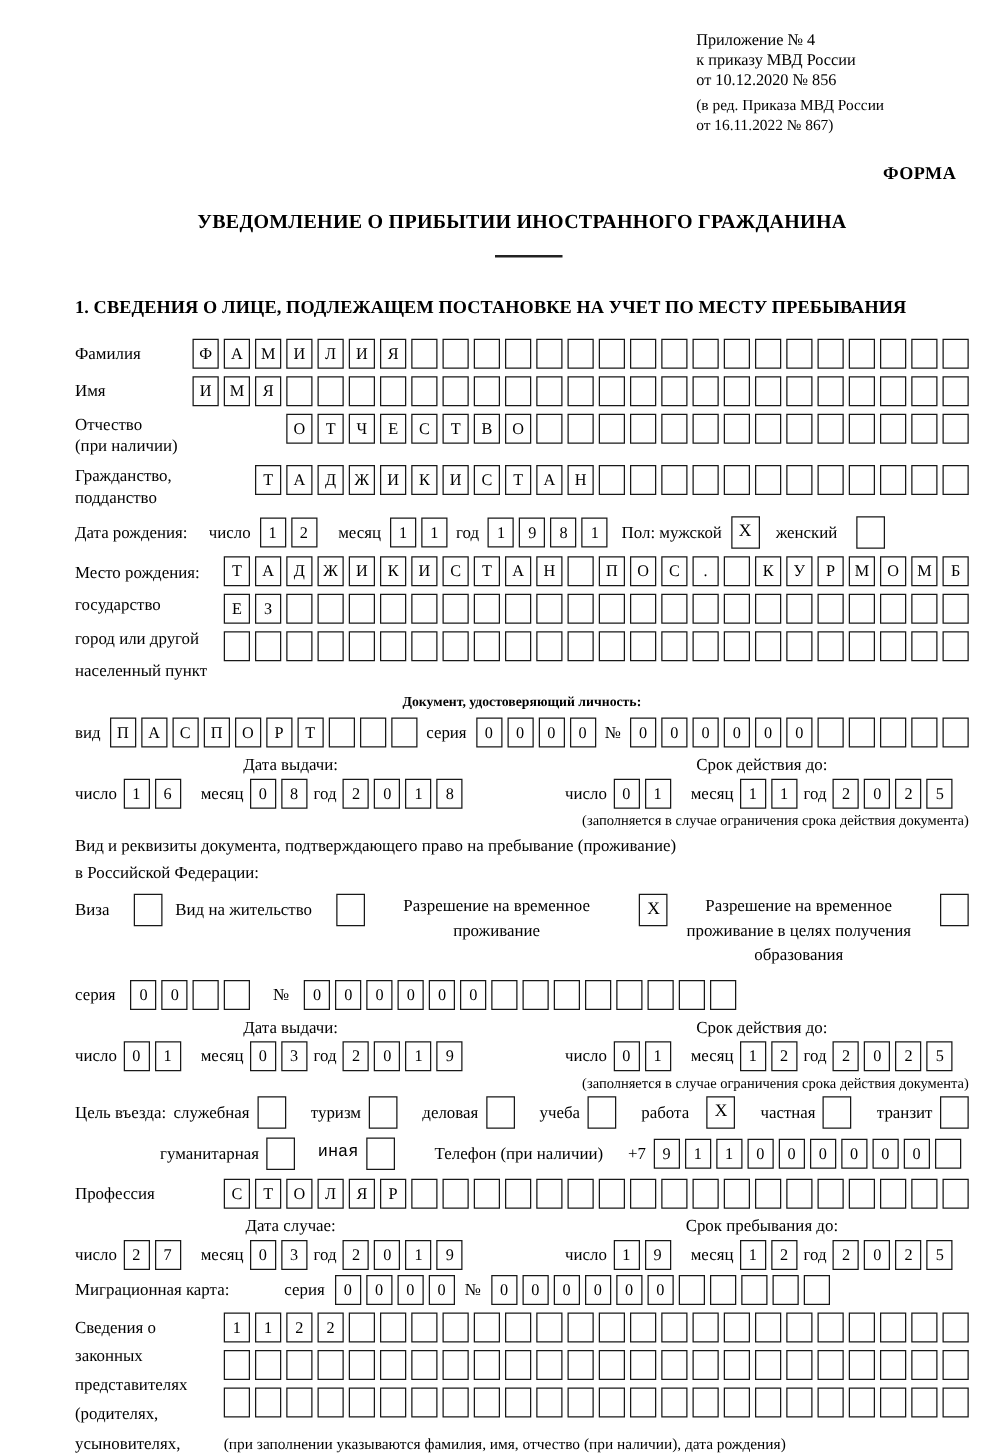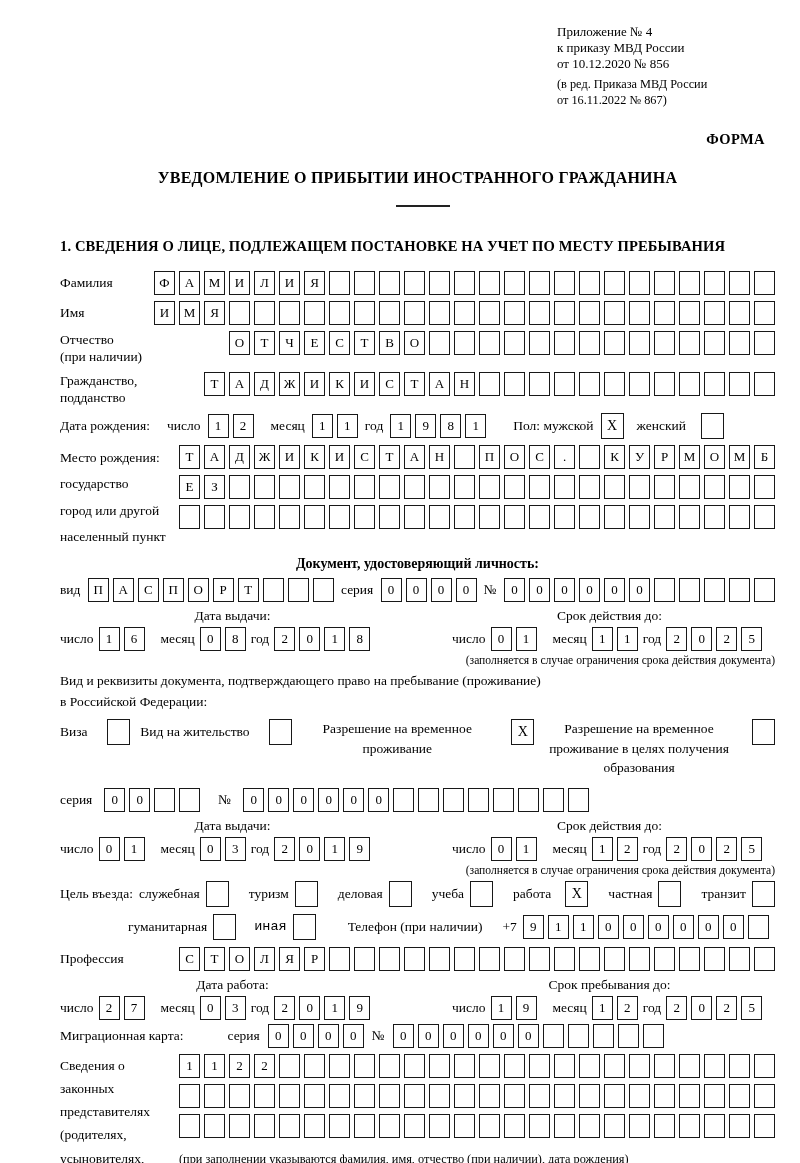--- a/index.html
+++ b/index.html
@@ -20,21 +20,21 @@
   .frow.top{align-items:flex-start;}
   .flabel{line-height:1.3;flex:none;}
   .flabel .l2{display:block;}
   .cells{display:flex;gap:4px;margin-left:auto;flex:none;}
   .cells.noauto{margin-left:0;}
   .cell{box-sizing:border-box;width:21px;height:24px;border:1.6px solid #181818;display:flex;align-items:center;justify-content:center;font-size:13px;flex:none;background:#fff;}
   .cb{box-sizing:border-box;width:23px;height:26px;border:1.6px solid #181818;display:inline-flex;align-items:center;justify-content:center;font-size:14px;flex:none;background:#fff;}
 
   .stackrows{margin-left:auto;display:flex;flex-direction:column;gap:6px;}
 
-  .center-bold{text-align:center;font-weight:bold;font-size:14px;margin:2px 0 6px 0;}
+  .center-bold{text-align:center;font-weight:bold;font-size:11px;margin:2px 0 6px 0;}
 
   .spread{justify-content:space-between;}
   .spread .flabel{margin-right:0;}
 
   .twocol{display:flex;margin-bottom:4px;font-size:13.5px;}
   .colL{flex:0 0 392px;}
   .colR{flex:1;}
   .colhead{text-align:center;font-size:13.5px;margin-bottom:3px;width:345px;}
   .colR .colhead{width:315px;}
   .dateline{display:flex;align-items:center;gap:5px;}
@@ -217,21 +217,21 @@
         <span class="cell">1</span>
         <span class="cell">1</span>
       </span>
     <span class="flabel">год</span>
     <span class="cells noauto">
         <span class="cell">1</span>
         <span class="cell">9</span>
         <span class="cell">8</span>
         <span class="cell">1</span>
       </span>
-    <span class="flabel" style="margin-left:20px;">Пол: мужской</span>
+    <span class="flabel" style="margin-left:4px;">Пол: мужской</span>
     <span class="cb">X</span>
     <span class="flabel" style="margin-left:6px;">женский</span>
     <span class="cb" style="margin-left:8px;"></span>
   </div>
 
   <div class="frow top">
     <span class="flabel" style="line-height:1.95;">
       <span>Место рождения:</span>
       <span class="l2">государство</span>
       <span class="l2">город или другой</span>
@@ -581,21 +581,21 @@
         <span class="cell"></span>
         <span class="cell"></span>
         <span class="cell"></span>
         <span class="cell"></span>
         <span class="cell"></span>
       </span>
   </div>
 
   <div class="twocol">
     <div class="colL">
-      <div class="colhead">Дата работа:</div>
+      <div class="colhead">Дата случае:</div>
       <div class="dateline">
         <span>число</span>
         <span class="cells noauto">
             <span class="cell">2</span>
             <span class="cell">7</span>
           </span>
         <span class="dml">месяц</span>
         <span class="cells noauto">
             <span class="cell">0</span>
             <span class="cell">3</span>

